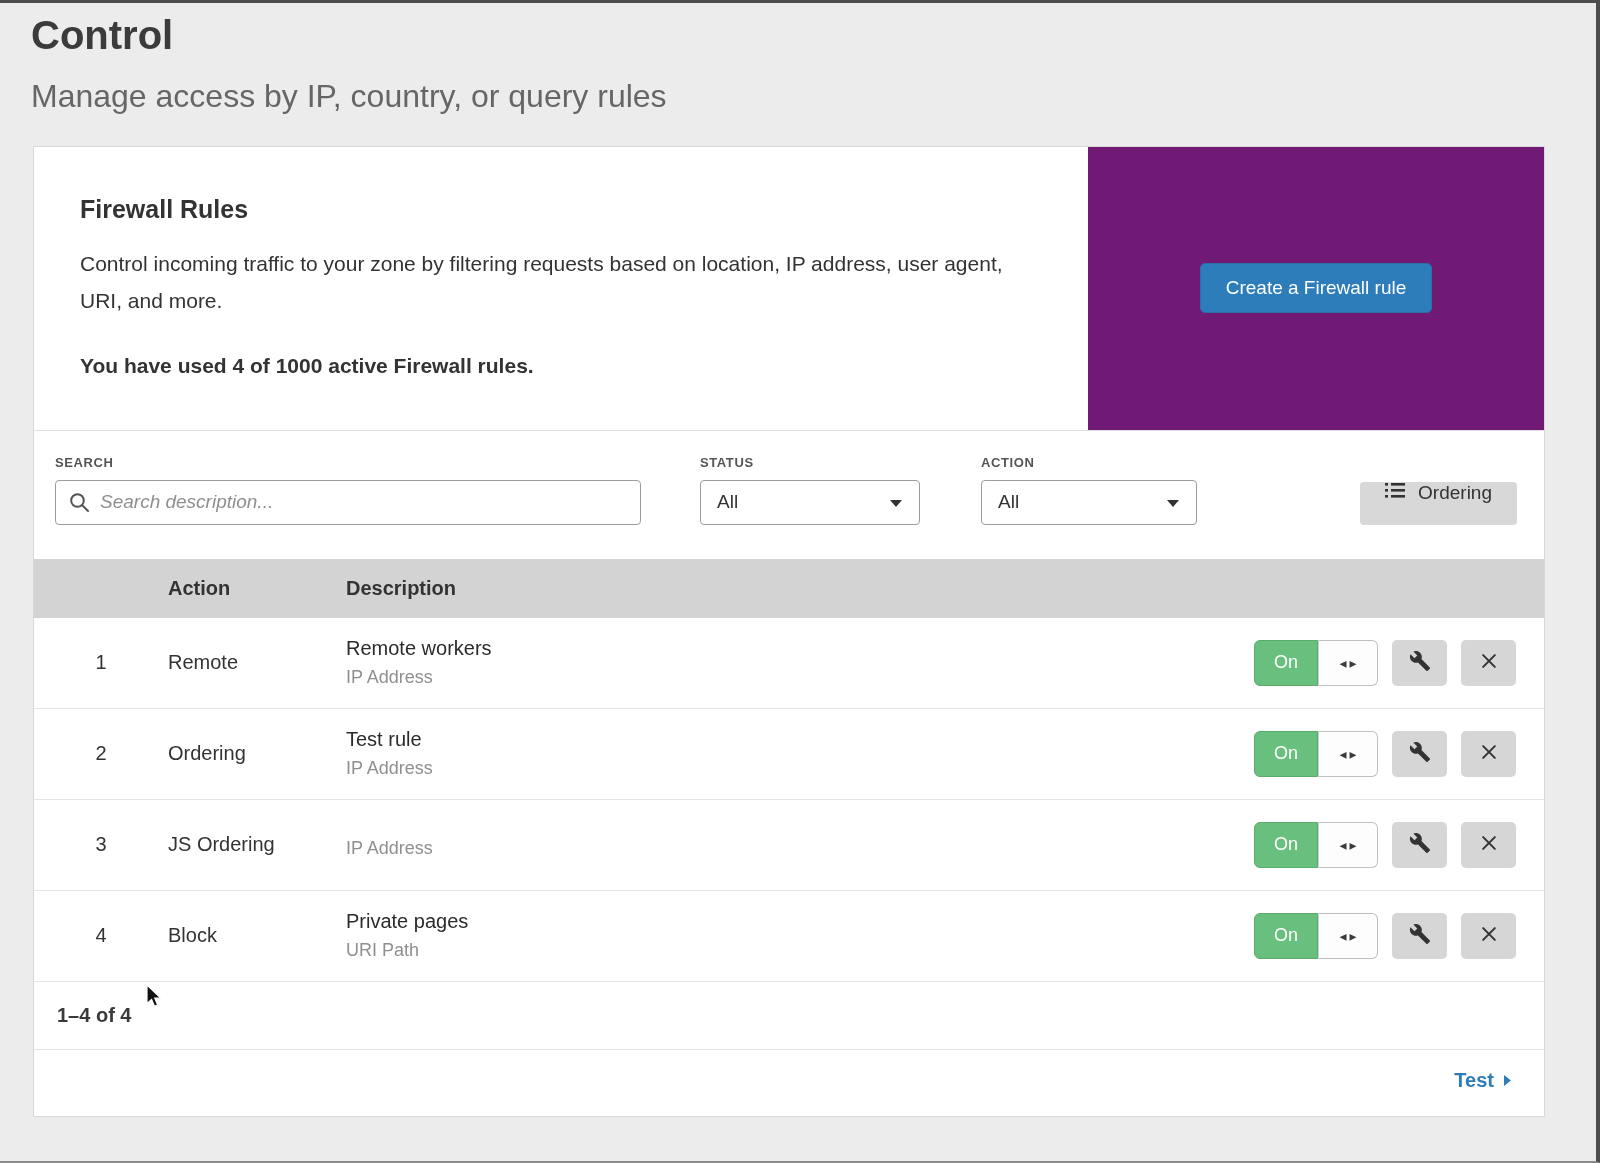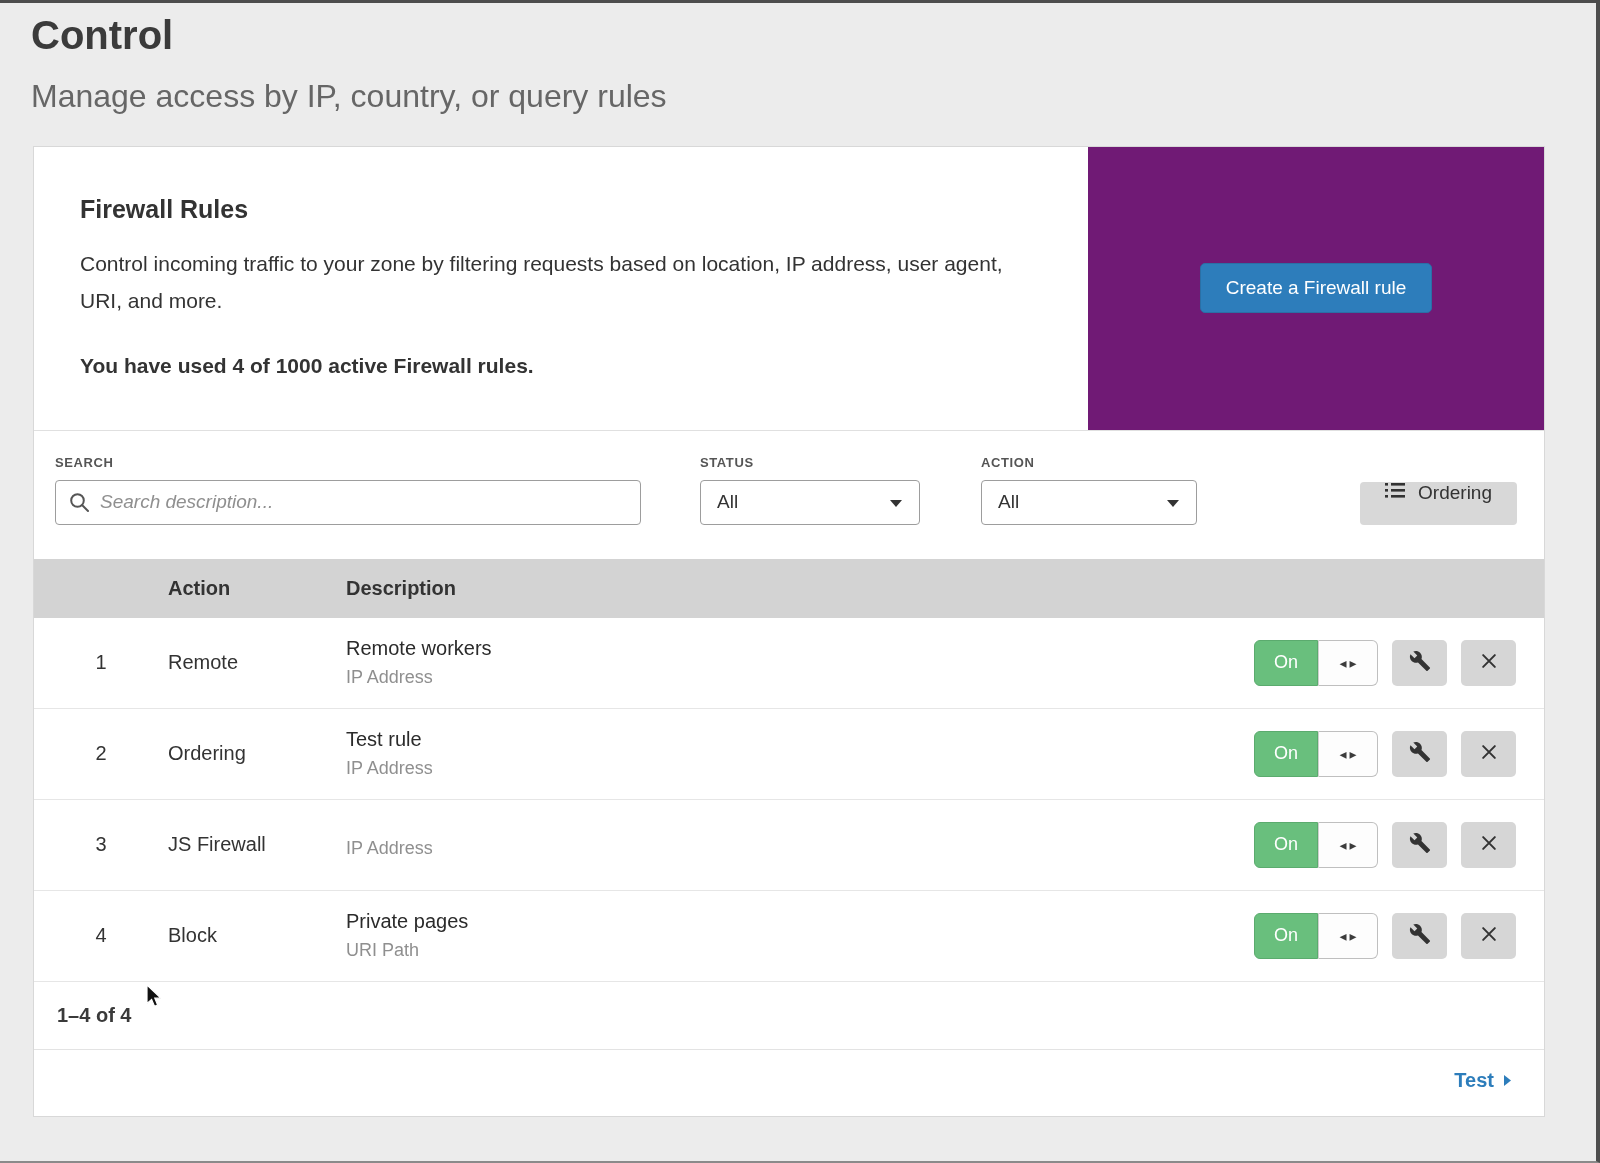--- a/index.html
+++ b/index.html
@@ -183,21 +183,21 @@
           <button class="icon-btn">
             <span><svg width="20" height="20" viewBox="0 0 24 24">
                   <path d="M5 5 L19 19 M19 5 L5 19" stroke="#333" stroke-width="2.4" stroke-linecap="round" fill="none"></path>
                 </svg></span>
           </button>
         </div>
       </div>
 
       <div class="trow">
         <div class="col-priority">3</div>
-        <div class="col-action">JS Firewall</div>
+        <div class="col-action">JS Ordering</div>
         <div class="col-desc">
           <div class="desc-sub">IP Address</div>
         </div>
         <div class="col-controls">
           <div class="toggle">
             <span class="toggle-on">On</span>
             <span class="toggle-handle">◂▸</span>
           </div>
           <button class="icon-btn">
             <span><svg width="22" height="22" viewBox="0 0 24 24">

